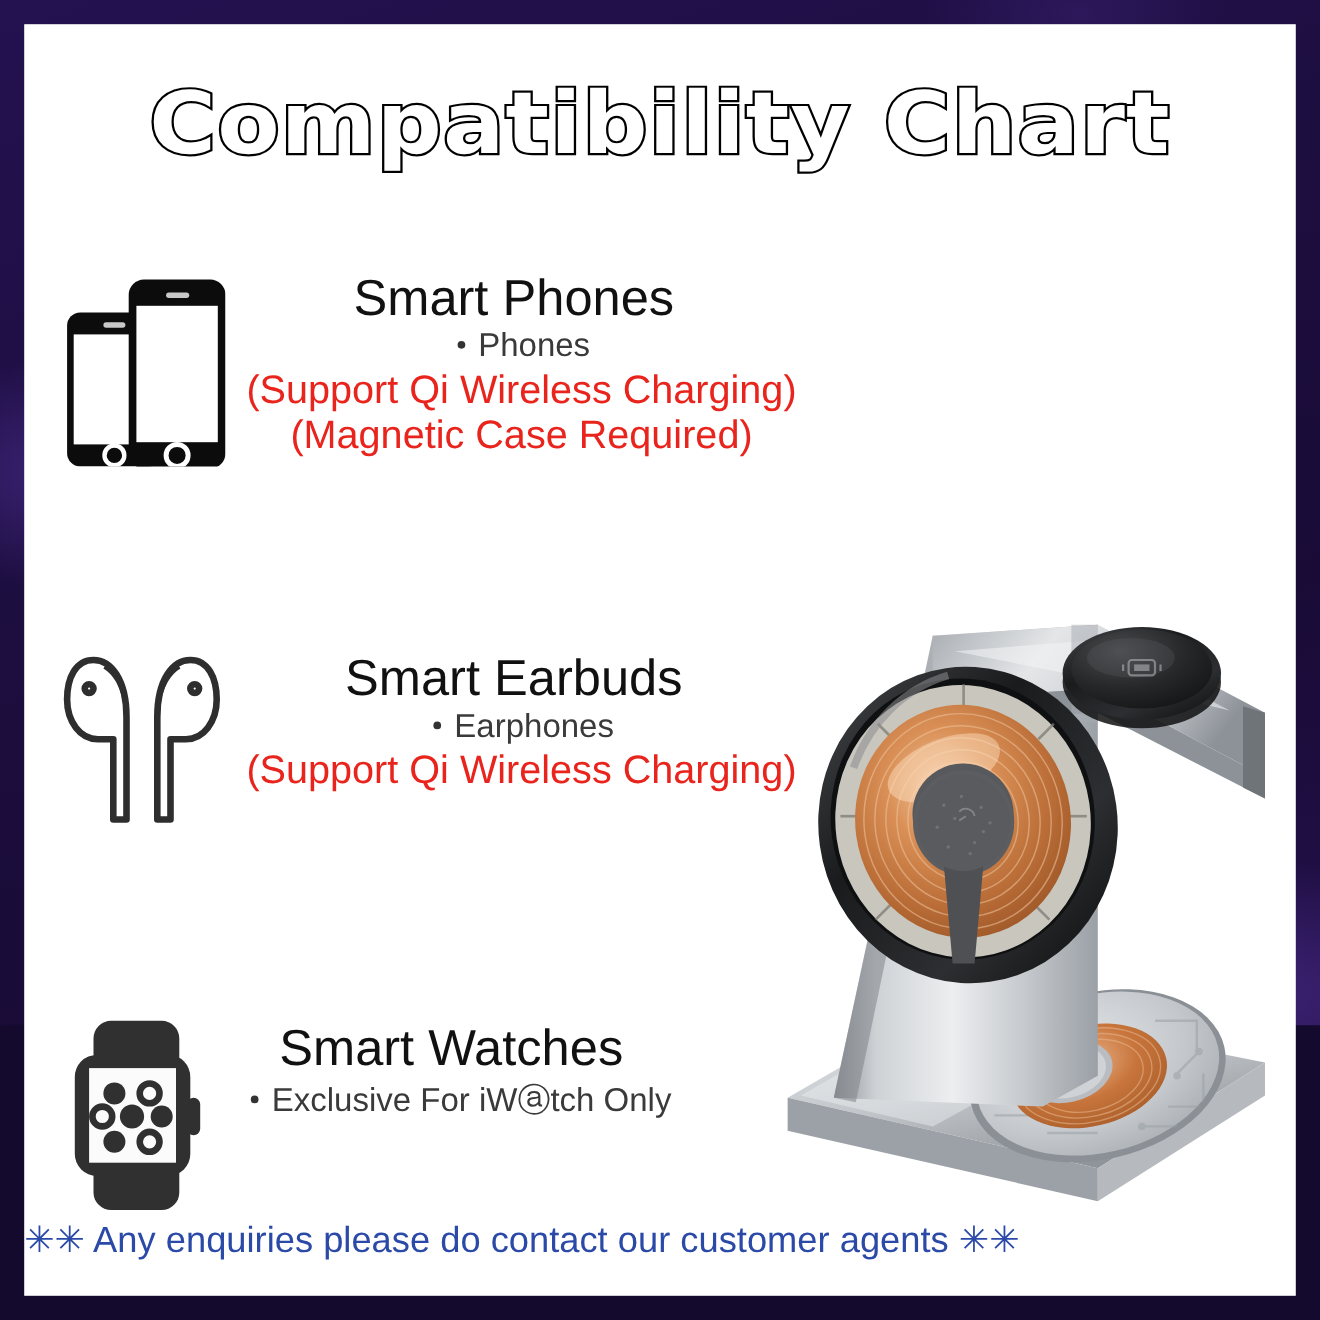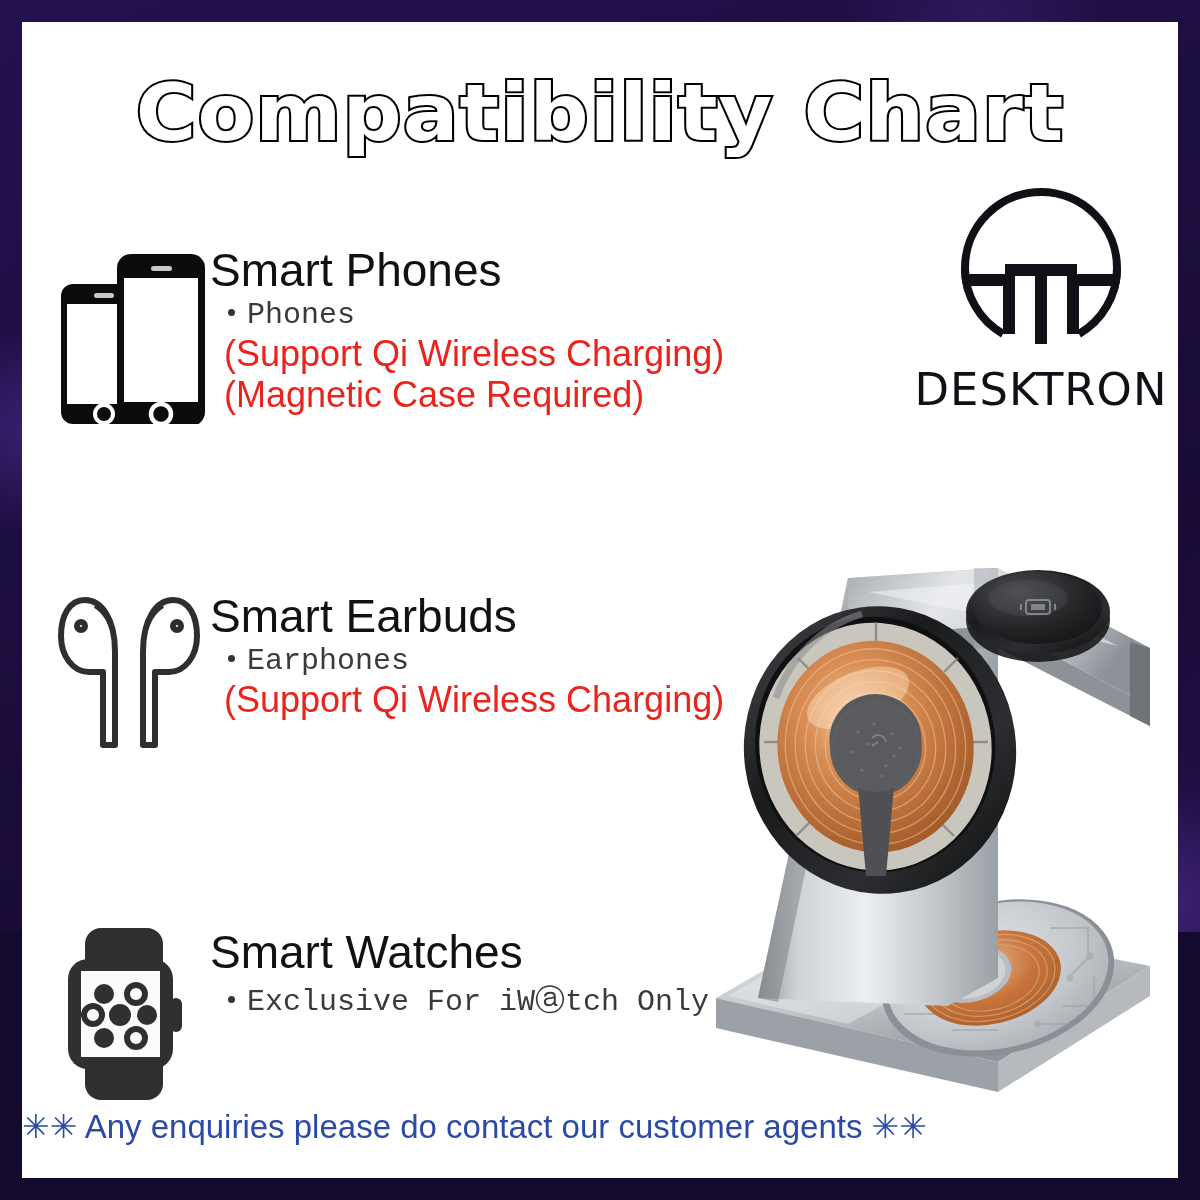--- a/index.html
+++ b/index.html
@@ -77,41 +77,42 @@
     letter-spacing: 1px;
     color: #0f1116;
     transform: scaleX(1.02);
   }
 
   
   .feature {
     position: absolute;
     display: flex;
     align-items: flex-start;
+    text-align: center;
   }
   .feature .icon-box {
     width: 160px;
     flex: 0 0 160px;
     display: flex;
     justify-content: center;
     align-items: flex-start;
   }
   .feature .copy { padding-top: 2px; }
 
   .feat-title {
     font-family: "Liberation Sans", sans-serif;
     font-size: 46px;
     font-weight: 400;
     color: #111111;
     line-height: 1.05;
     margin: 0 0 4px 0;
     white-space: nowrap;
   }
   .feat-bullet {
-    font-family: Liberation Mono, monospace;
+    font-family: Liberation Sans, sans-serif;
     font-size: 30px;
     color: #3a3a3a;
     margin: 0 0 2px 18px;
     white-space: nowrap;
   }
   .feat-bullet .dot {
     display: inline-block;
     width: 7px; height: 7px;
     border-radius: 50%;
     background: #333;
@@ -156,39 +157,20 @@
 </style>
 </head>
 <body>
 
 <div id="poster">
 
   <div id="card">
 
     <div id="title">Compatibility Chart</div>
 
-    <div id="brand">
-      <svg id="brand-mark" width="200" height="180" viewBox="0 0 200 180">
-
-        <circle cx="100" cy="86" r="76" fill="none" stroke="#0f1116" stroke-width="8"></circle>
-
-        <path d="M24 86 L176 86 L176 170 L24 170 Z" fill="#ffffff"></path>
-
-        <path d="M24 86 A76 76 0 0 0 62 152" fill="none" stroke="#0f1116" stroke-width="8" stroke-linecap="butt"></path>
-
-        <path d="M176 86 A76 76 0 0 1 138 152" fill="none" stroke="#0f1116" stroke-width="8"></path>
-
-        <path d="M28 92 L28 104 L62 104 L62 152 L74 152 L74 92 Z" fill="#0f1116"></path>
-
-        <path d="M172 92 L172 104 L138 104 L138 152 L126 152 L126 92 Z" fill="#0f1116"></path>
-
-        <path d="M64 82 L136 82 L136 94 L106 94 L106 162 L94 162 L94 94 L64 94 Z" fill="#0f1116"></path>
-      </svg>
-      <span id="brand-word">DESKTRON</span>
-    </div>
 
     <div class="feature" id="feat-phones">
       <div class="icon-box">
         <svg width="150" height="180" viewBox="0 0 150 180">
 
           <rect x="6" y="40" width="86" height="140" rx="12" fill="#0c0c0c"></rect>
           <rect x="12" y="60" width="74" height="100" fill="#ffffff"></rect>
           <rect x="39" y="49" width="20" height="5" rx="2.5" fill="#c8c8c8"></rect>
           <circle cx="49" cy="170" r="9" fill="none" stroke="#ffffff" stroke-width="4"></circle>
 

